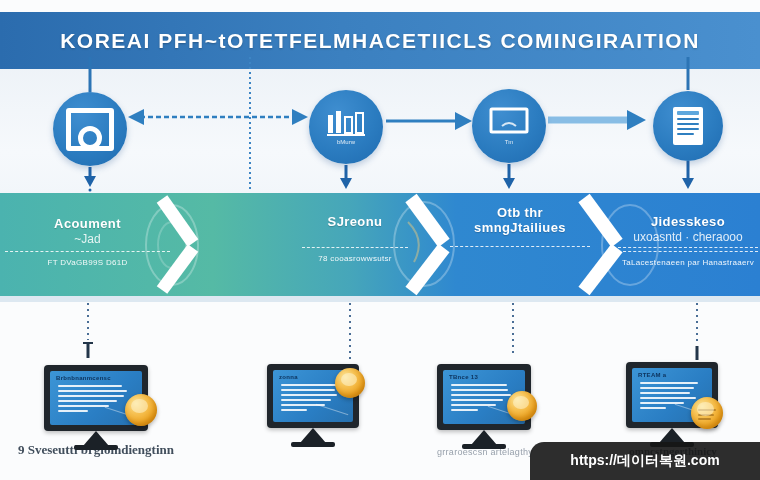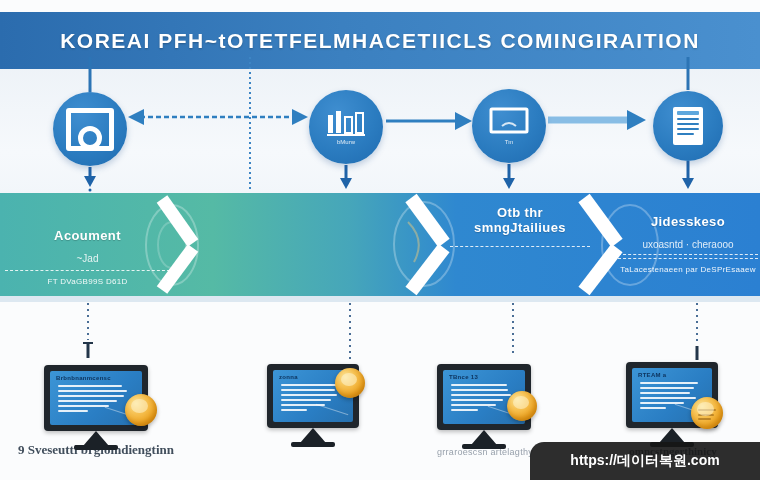--- a/index.html
+++ b/index.html
@@ -44,21 +44,21 @@
   .cam-lens{position:absolute;left:50%;bottom:-4px;transform:translateX(-50%);
     width:14px;height:14px;border:5px solid #fff;border-radius:50%;background:transparent;}
   
   .doc{width:30px;height:38px;background:#fff;border-radius:2px;padding:4px 3px;box-sizing:border-box;}
   .doc i{display:block;height:2px;background:#2f7fc0;margin:3px 1px;border-radius:1px;}
   .doc i.b{height:4px;background:#5ea7dd;margin-top:4px;}
 
   
   .band-step{position:absolute;z-index:3;display:flex;flex-direction:column;align-items:center;color:#fff;text-align:center;}
   .step-title{font-size:13px;font-weight:bold;letter-spacing:.4px;line-height:15px;text-shadow:0 1px 1px rgba(0,0,0,.2);}
-  .step-sub{font-size:10px;color:rgba(255,255,255,.85);margin-top:11px;line-height:9px;}
+  .step-sub{font-size:12px;color:rgba(255,255,255,.85);margin-top:4px;line-height:9px;}
   .dash-line{width:100%;border-top:1px dashed rgba(255,255,255,.85);margin-top:7px;}
   .dash-line.second{margin-top:3px;}
   .step-note{font-size:8px;color:rgba(255,255,255,.92);margin-top:6px;letter-spacing:.3px;line-height:9px;}
 
   
   .monitor{position:absolute;z-index:3;}
   .frame{position:absolute;left:0;top:0;width:100%;height:100%;background:#20262c;border-radius:4px;
     box-shadow:0 2px 4px rgba(0,0,0,.25);padding:6px;box-sizing:border-box;}
   .screen{width:100%;height:100%;background:linear-gradient(135deg,#3c95d6 0%,#2a7ec4 60%,#2670ae 100%);
     border-radius:2px;position:relative;overflow:hidden;padding:4px 6px;box-sizing:border-box;}
@@ -184,37 +184,42 @@
   <div class="node" style="left:653px;top:91px;width:70px;height:70px">
     <div class="doc">
       <i class="b" style="margin-top:0"></i>
         <i></i>
         <i></i>
         <i></i>
         <i style="width:70%"></i>
     </div>
   </div>
 
-  <div class="band-step" style="left:5px;top:228px;width:165px">
+  <div class="band-step" style="left:5px;top:216px;width:165px">
     <div class="step-title">Acoument</div>
     <div class="step-sub">~Jad</div>
     <div class="dash-line"></div>
     <div class="step-note">FT DVaGB99S D61D</div>
+  </div>
+  <div class="band-step" style="left:302px;top:214px;width:106px">
+    <div class="step-title">SJreonu</div>
+    <div class="dash-line" style="margin-top:18px"></div>
+    <div class="step-note">78 cooasrowwsutsr</div>
   </div>
   <div class="band-step" style="left:450px;top:205px;width:140px">
     <div class="step-title">Otb thr</div>
     <div class="step-title">smngJtailiues</div>
     <div class="dash-line" style="margin-top:11px"></div>
   </div>
   <div class="band-step" style="left:618px;top:214px;width:140px">
     <div class="step-title">Jidesskeso</div>
     <div class="step-sub">uxoasntd · cheraooo</div>
     <div class="dash-line" style="margin-top:5px"></div>
     <div class="dash-line second"></div>
-    <div class="step-note">TaLacestenaeen par DeSPrEsaaew</div>
+    <div class="step-note">TaLacestenaeen par Hanastraaerv</div>
   </div>
 
   <div class="monitor" style="left:44px;top:365px;width:104px;height:66px">
     <div class="frame">
       <div class="screen">
         <div class="screen-label">Brbnbnanmcensc</div>
         <div class="tline w1"></div>
           <div class="tline w2"></div>
           <div class="tline w3"></div>
         <div class="tline w4"></div>

